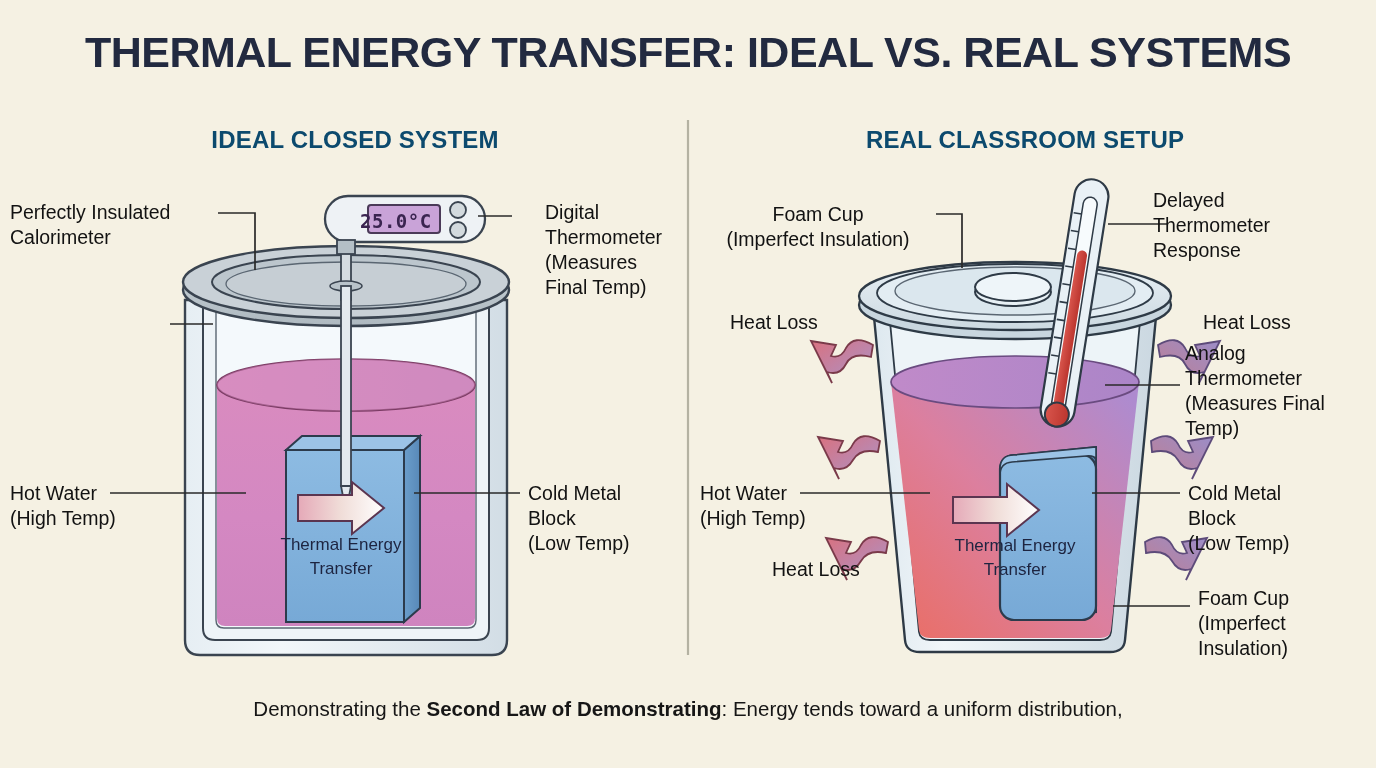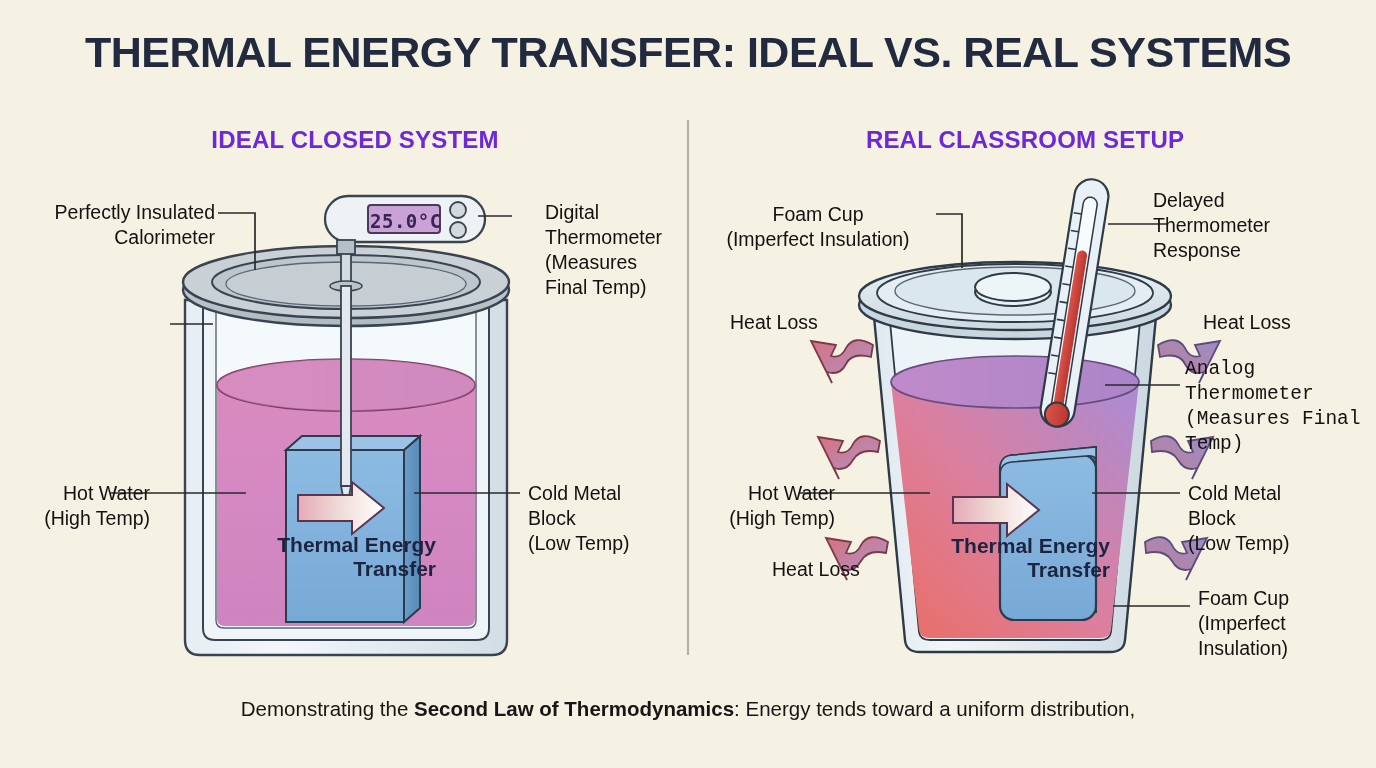--- a/index.html
+++ b/index.html
@@ -37,43 +37,43 @@
     font-weight: bold;
     letter-spacing: -0.5px;
     color: #222a40;
     font-family: "Liberation Sans", sans-serif;
   }
   .phead {
     position: absolute;
     top: 126px;
     font-size: 24px;
     font-weight: bold;
-    color: #6d28d9;
+    color: #0c4a6e;
     text-align: center;
     letter-spacing: 0.2px;
   }
   .phead.l { left: 120px; width: 470px; }
   .phead.r { left: 790px; width: 470px; text-align: center; }
   .lbl {
     position: absolute;
     font-size: 19.5px;
     line-height: 25px;
     color: #121212;
     font-family: "Liberation Sans", sans-serif;
     white-space: pre-line;
   }
-  .lbl.r { text-align: right; }
+  .lbl.r { text-align: left; }
   .lbl.c { text-align: center; }
   .arrowlbl {
     position: absolute;
-    font-size: 21px;
+    font-size: 17px;
     line-height: 24px;
-    font-weight: bold;
+    font-weight: normal;
     color: #1d2440;
-    text-align: right;
+    text-align: center;
     white-space: pre-line;
   }
   .cap {
     position: absolute;
     left: 0;
     top: 694px;
     width: 1376px;
     text-align: center;
     font-size: 20.5px;
     line-height: 29px;
@@ -312,51 +312,51 @@
   <div class="lbl r" style="left:10px; top:481px; width:140px;">Hot Water
 (High Temp)</div>
 
   <div class="lbl" style="left:528px; top:481px; width:150px;">Cold Metal
 Block
 (Low Temp)</div>
 
   <div class="arrowlbl" style="left:246px; top:533px; width:190px;">Thermal Energy
 Transfer</div>
 
-  <div class="lcd" style="left:370px; top:210px;">25.0°C</div>
+  <div class="lcd" style="left:360px; top:210px;">25.0°C</div>
 
   <div class="lbl c" style="left:700px; top:202px; width:236px;">Foam Cup
 (Imperfect Insulation)</div>
 
   <div class="lbl" style="left:1153px; top:188px; width:180px;">Delayed
 Thermometer
 Response</div>
 
   <div class="lbl" style="left:730px; top:310px; width:130px;">Heat Loss</div>
 
   <div class="lbl" style="left:1203px; top:310px; width:130px;">Heat Loss</div>
 
-  <div class="lbl" style="left:1185px; top:357px; width:180px;font-family:Liberation Mono, monospace;">Analog
+  <div class="lbl" style="left:1185px; top:341px; width:180px;">Analog
 Thermometer
 (Measures Final
 Temp)</div>
 
   <div class="lbl r" style="left:700px; top:481px; width:135px;">Hot Water
 (High Temp)</div>
 
   <div class="lbl" style="left:1188px; top:481px; width:150px;">Cold Metal
 Block
 (Low Temp)</div>
 
   <div class="lbl" style="left:772px; top:557px; width:130px;">Heat Loss</div>
 
   <div class="lbl" style="left:1198px; top:586px; width:180px;">Foam Cup
 (Imperfect Insulation)</div>
 
   <div class="arrowlbl" style="left:920px; top:534px; width:190px;">Thermal Energy
 Transfer</div>
 
   <div class="cap">
-    <span><span>Demonstrating the </span><b>Second Law of Thermodynamics</b><span>: Energy tends toward a uniform distribution,</span></span>
+    <span><span>Demonstrating the </span><b>Second Law of Demonstrating</b><span>: Energy tends toward a uniform distribution,</span></span>
     <br>
   </div>
 
 </div>
 
 </body></html>

